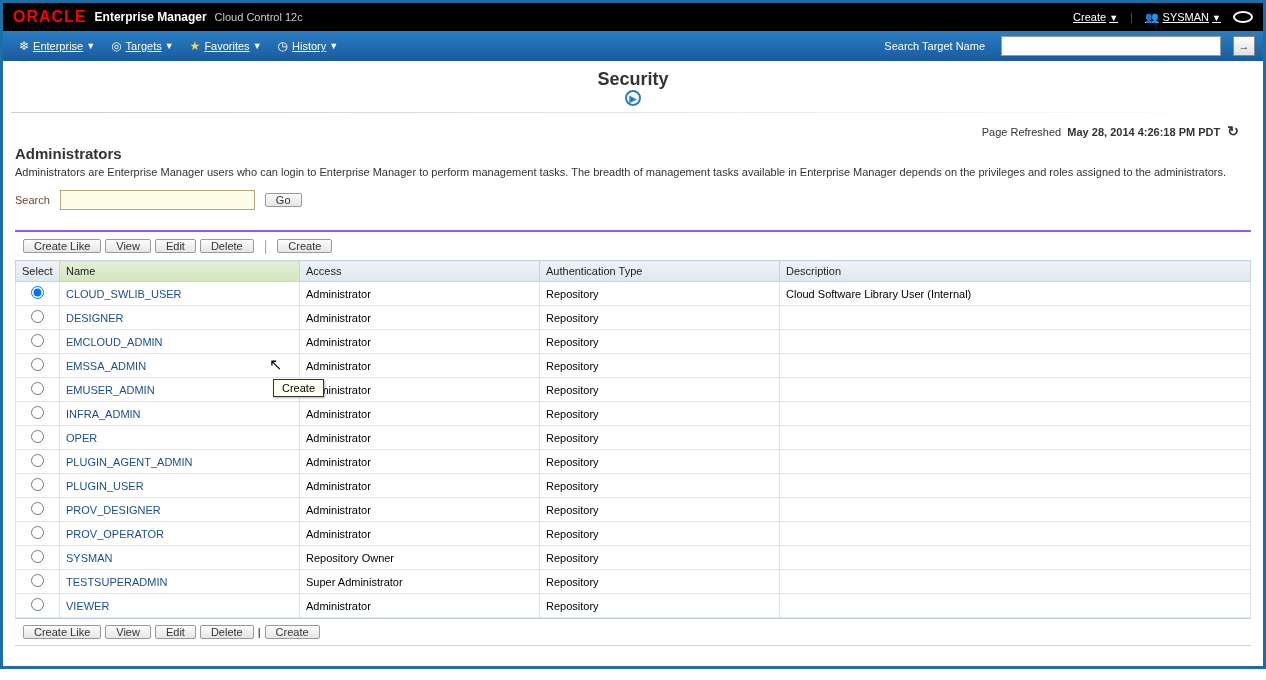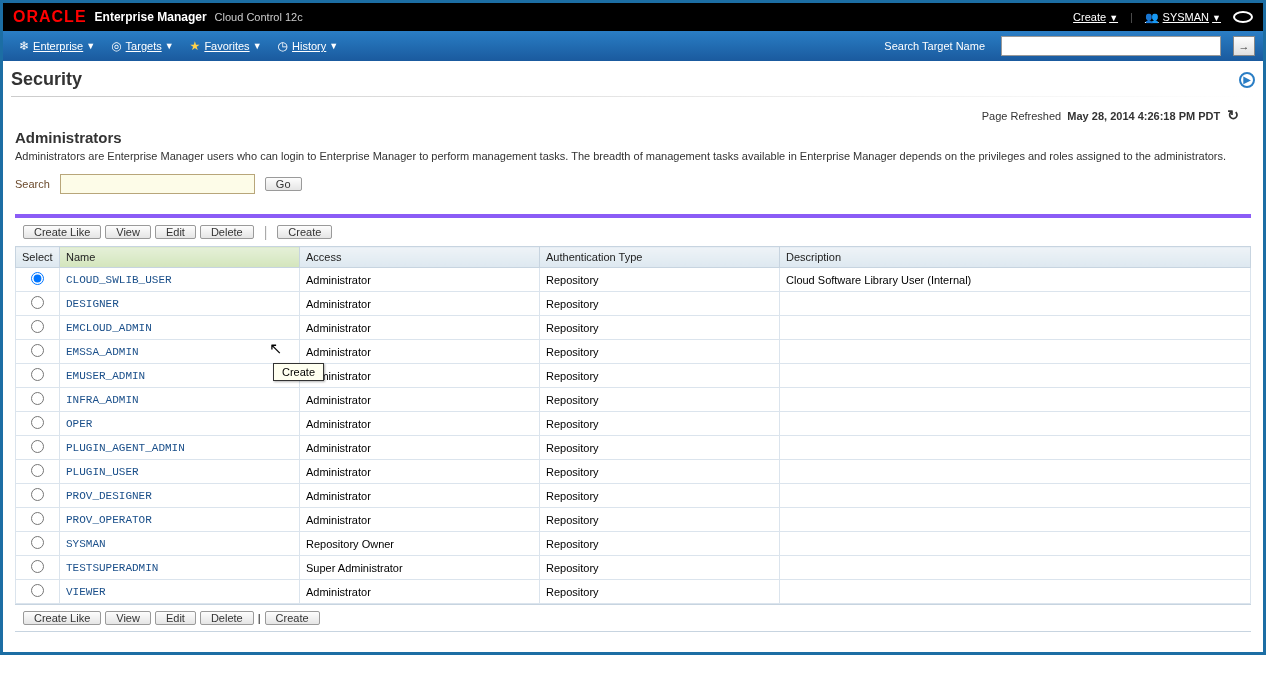--- a/index.html
+++ b/index.html
@@ -19,48 +19,48 @@
   .navbar { background: linear-gradient(to bottom,#2a7ec5,#1a5a9e); height: 30px; display: flex; align-items: center; padding: 0 8px; color:#fff; }
   .nav-item { display:flex; align-items:center; padding: 0 8px; cursor:pointer; }
   .nav-item .label { color:#fff; text-decoration: underline; }
   .nav-icon { margin-right:4px; font-size:12px; }
   .nav-star { color:#ffd24a; }
   .navbar-right { margin-left:auto; display:flex; align-items:center; gap:12px; }
   .navbar-right .search-label { color:#fff; margin-right:4px; }
   .search-target-input { width:220px; height:20px; border:1px solid #999; padding:0 4px; font-size:11px; }
   .search-go-btn { width:22px; height:20px; background:linear-gradient(to bottom,#fdfdfd,#e0e0e0); border:1px solid #888; cursor:pointer; display:flex; align-items:center; justify-content:center; color:#333; }
 
-  .page-header-row { display:flex; align-items:center; padding:8px 8px 0 8px; }
+  .page-header-row { display:flex; align-items:center; padding:8px 8px 0 8px;flex-direction:column; }
   .page-header { font-size:18px; font-weight:bold; color:#333; flex:1; }
   .blue-circle-icon { width:16px; height:16px; border:2px solid #2a7ec5; border-radius:50%; display:flex; align-items:center; justify-content:center; color:#2a7ec5; font-size:10px; }
   .hr-grad { height:1px; background: linear-gradient(to right,#ccc,#fff); margin:6px 8px 0 8px; }
 
   .refreshed-row { text-align:right; padding:10px 24px 0 8px; font-size:11px; color:#333; }
   .refreshed-row .ts { font-weight:bold; }
   .refresh-icon { display:inline-block; margin-left:4px; font-size:14px; font-weight:bold; cursor:pointer; }
 
   .content { padding: 6px 12px 20px 12px; }
   .section-title { font-size:15px; font-weight:bold; color:#333; margin-bottom:4px; }
   .section-desc { font-size:11px; color:#333; margin-bottom:12px; }
 
   .search-row { display:flex; align-items:center; gap:10px; margin-bottom:6px; }
   .search-row .lbl { color:#6b4a2c; }
   .admin-search-input { width:195px; height:20px; border:1px solid #b8a67a; background:#fdfce8; padding:0 4px; font-size:11px; }
   .btn { background:linear-gradient(to bottom,#fdfdfd,#e5e5e5); border:1px solid #9a9a9a; padding:0 10px; font-size:11px; cursor:pointer; border-radius:2px; color:#333;text-align:center; }
 
-  .table-wrap { border-top:4px solid #8b5cf6; margin-top:20px; }
+  .table-wrap { border-top:2px solid #8b5cf6; margin-top:20px; }
   .toolbar { display:flex; align-items:center; gap:4px; padding:6px 0 6px 8px; }
   .toolbar .tsep { color:#aaa; padding:0 6px; font-size:14px; }
 
   table.admins { width:100%; border-collapse:collapse;border-radius:20px; }
   table.admins th { background:linear-gradient(to bottom,#eef3f7,#dde8f0); border:1px solid #c7d4e0; text-align:left; font-weight:normal; padding:4px 6px; color:#222; }
   table.admins th.sorted { background:linear-gradient(to bottom,#e5f0d8,#d3e5bc); }
   table.admins td { border:1px solid #dbe4ed; padding:4px 6px; vertical-align:middle; }
   table.admins td.sel { text-align:center; width:44px; }
-  table.admins td.name a { color:#1a4f8a; text-decoration:none;font-family:Liberation Mono, monospace; }
+  table.admins td.name a { color:#1a4f8a; text-decoration:none; }
   col.c-sel { width:44px; }
   col.c-name { width:240px; }
   col.c-access { width:240px; }
   col.c-auth { width:240px; }
 
   .bottom-toolbar { display:flex; align-items:center; gap:4px; padding:6px 0 6px 8px; border-top:1px solid #c7d4e0; border-bottom:1px solid #c7d4e0; }
 
   .tooltip-box { position:absolute; left:270px; top:240px; background:#fffff0; border:1px solid #333; padding:2px 8px; font-size:11px; box-shadow:1px 1px 2px rgba(0,0,0,0.3); }
   .cursor-img { position:absolute; left:266px; top:216px; font-size:16px; pointer-events:none; }
   .rel-wrap { position:relative; }

